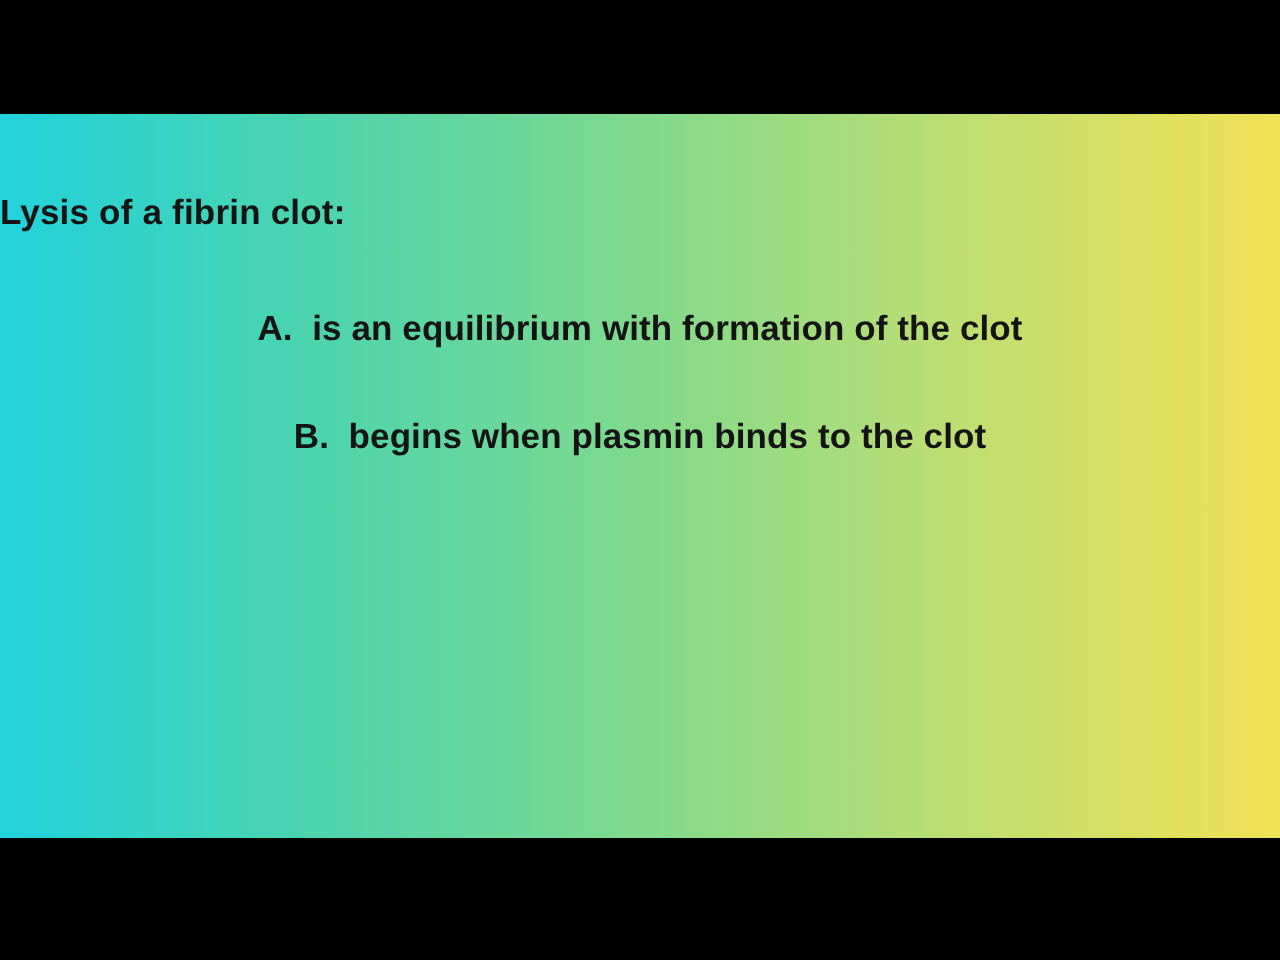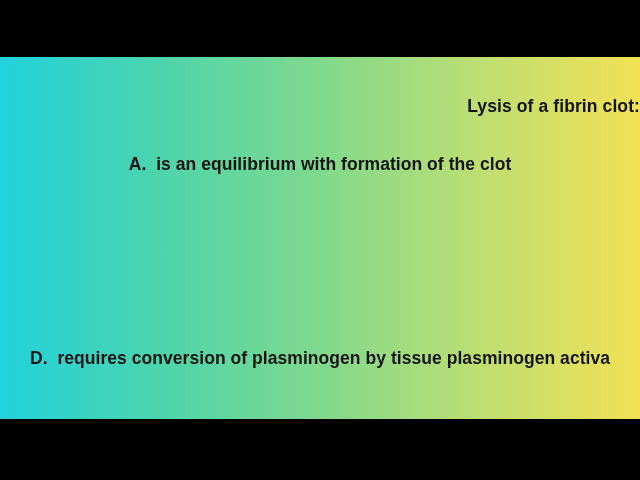--- a/index.html
+++ b/index.html
@@ -50,21 +50,21 @@
     align-items: center;
     box-sizing: border-box;
     padding: 0 8px;
   }
 
   #question-title {
     position: absolute;
     left: 0;
     top: 39px;
     width: 640px;
-    text-align: right;
+    text-align: left;
     font-size: 17.5px;
     font-weight: bold;
     color: #141414;
     letter-spacing: 0.1px;
     line-height: 1.2;
   }
 
   .answer-option {
     position: absolute;
     left: 0;
@@ -91,21 +91,21 @@
 <div id="slide-frame">
 
   <div class="letterbox" id="letterbox-top"></div>
 
   <div id="content-stage">
 
     <div id="question-title">Lysis of a fibrin clot:</div>
 
     <div class="answer-option" id="answer-option-a">A.  is an equilibrium with formation of the clot</div>
 
+    <div class="answer-option" id="answer-option-b">B.  begins when plasmin binds to the clot</div>
 
 
-    <div class="answer-option" id="answer-option-d">D.  requires conversion of plasminogen by tissue plasminogen activa</div>
 
   </div>
 
   <div class="letterbox" id="letterbox-bottom"></div>
 
 </div>
 
 </body></html>

